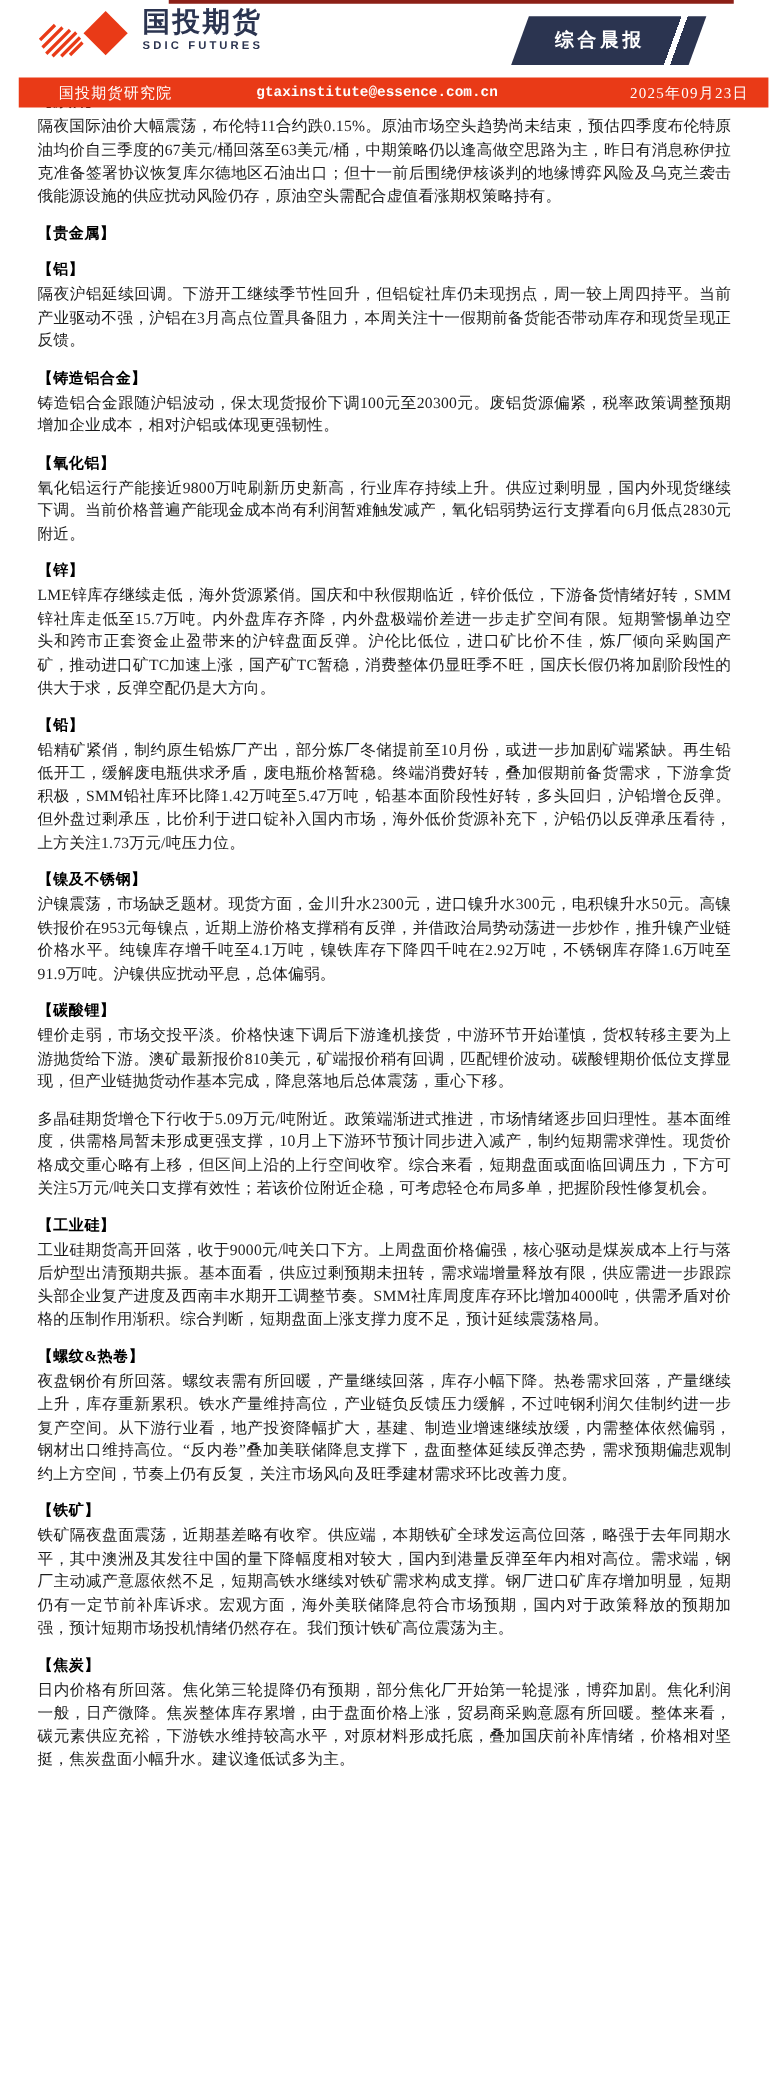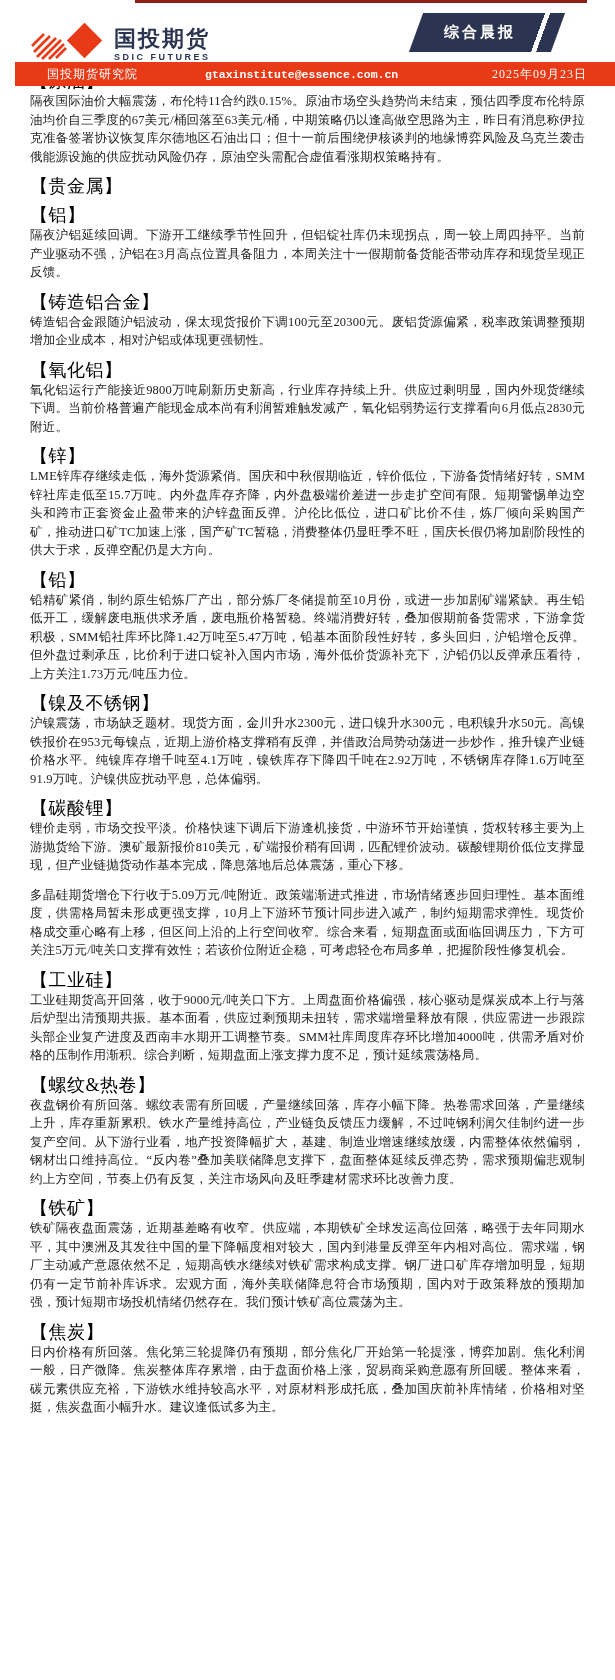--- a/index.html
+++ b/index.html
@@ -6,21 +6,21 @@
   html,body { background:#ffffff; }
   .page {
     position:relative; width:615px; height:1680px; margin:0 auto;
     background:#ffffff; overflow:hidden;
     font-family:"Liberation Serif","DejaVu Serif",serif;
     color:#1c1c1c;
   }
   
   .top-rule { position:absolute; top:0; left:135px; width:452px; height:3px; background:#8c2017; }
   .header { position:relative; height:58px; }
-  .logo-wrap { position:absolute; top:20px; left:28px; display:flex; align-items:flex-end; }
+  .logo-wrap { position:absolute; top:6px; left:28px; display:flex; align-items:flex-start; }
   .logo-icon { width:80px; height:42px; }
   .brand-text { margin-left:6px; display:flex; flex-direction:column; justify-content:center; }
   .brand-cn {
     font-family:"Liberation Sans","DejaVu Sans",sans-serif;
     font-weight:bold; font-size:22px; line-height:24px; color:#2b3450; letter-spacing:2px;
   }
   .brand-en {
     font-family:"Liberation Sans","DejaVu Sans",sans-serif;
     font-weight:bold; font-size:9px; letter-spacing:2.5px; color:#2b3450; margin-top:1px;
   }
@@ -37,26 +37,26 @@
   .red-bar {
     position:absolute; top:62px; left:15px; width:600px; height:24px;
     background:#e93a17; color:#ffffff;
     display:flex; align-items:center;
   }
   .red-bar .rb-left { font-size:12px; padding-left:32px; letter-spacing:1px; width:190px; }
   .red-bar .rb-center {
     font-family:"Liberation Mono","DejaVu Sans Mono",monospace;
     font-weight:bold; font-size:11.5px; flex:1; text-align:left;
   }
-  .red-bar .rb-right { font-size:12px; padding-right:28px; letter-spacing:1px; }
+  .red-bar .rb-right { font-size:12px; padding-right:16px; letter-spacing:1px; }
   
   .report { padding:14px 30px 0 30px; }
   .sec { margin-bottom:11px; }
   .sec-title {
-    font-size:18px; font-weight:normal; color:#000000; line-height:18px; margin-bottom:2px;
+    font-size:12px; font-weight:bold; color:#000000; line-height:18px; margin-bottom:2px;
     letter-spacing:0.5px;
   }
   .sec-body {
     font-size:12.5px; line-height:18.5px; text-align:justify; text-justify:inter-ideograph;
     color:#1c1c1c; letter-spacing:0.2px;
   }
 </style>
 </head>
 <body>
 

